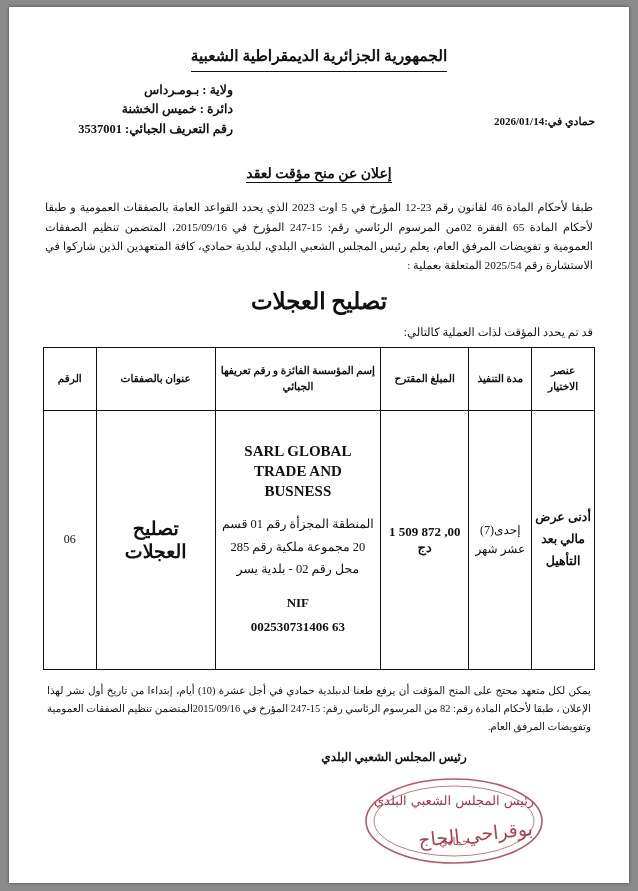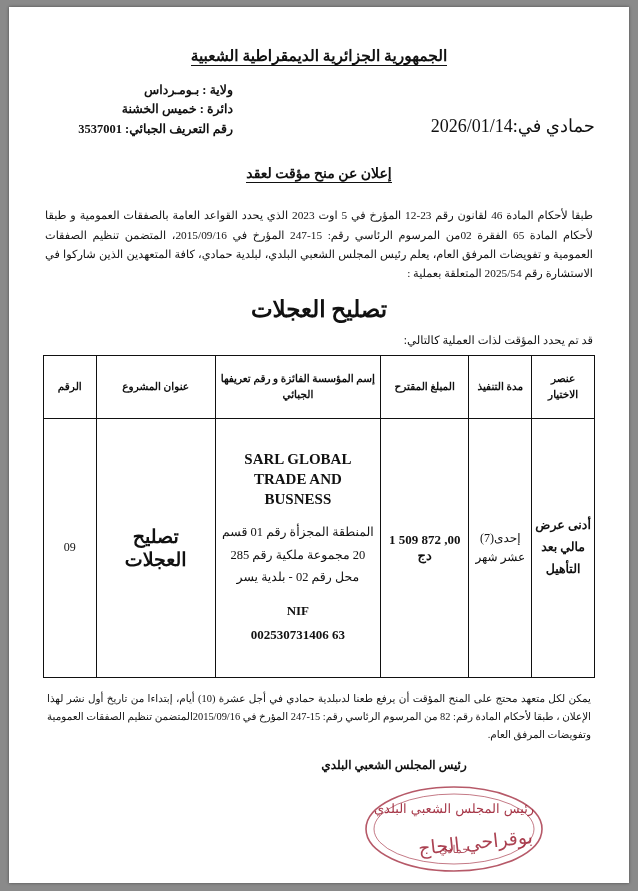--- a/index.html
+++ b/index.html
@@ -30,52 +30,52 @@
   .doc-title {
     text-align: center;
     font-size: 15.5px;
     font-weight: bold;
     letter-spacing: 0px;
     margin-top: 14px;
     margin-bottom: 16px;
   }
   .doc-title span {
     border-bottom: 1px solid #111;
-    padding-bottom: 1px;
+    padding-bottom: 7px;
   }
 
   .head-row {
     display: flex;
     justify-content: space-between;
     align-items: flex-start;
   }
   .head-left {
     text-align: right;
     font-size: 12.5px;
     line-height: 1.55;
     font-weight: bold;
     min-width: 190px;
   }
   .head-left .line {
     white-space: nowrap;
   }
   .head-right {
-    font-size: 18px;
-    font-weight: normal;
+    font-size: 11px;
+    font-weight: bold;
     padding-top: 34px;
     white-space: nowrap;
   }
 
   
   .announce {
     text-align: center;
     font-size: 14px;
     font-weight: bold;
     margin-top: 26px;
-    margin-bottom: 24px;
+    margin-bottom: 16px;
   }
   .announce span {
     border-bottom: 1px solid #111;
     padding-bottom: 1px;
   }
 
   .body-par {
     font-size: 11.3px;
     line-height: 1.72;
     text-align: justify;
@@ -238,39 +238,39 @@
 
   <div class="sub-note">قد تم يحدد المؤقت لذات العملية كالتالي:</div>
 
   <table class="grant">
     <thead>
       <tr>
         <th class="col-crit">عنصر الاختيار</th>
         <th class="col-dur">مدة التنفيذ</th>
         <th class="col-amount">المبلغ المقترح</th>
         <th class="col-firm">إسم المؤسسة الفائزة و رقم تعريفها الجبائي</th>
-        <th class="col-proj">عنوان المشروع</th>
+        <th class="col-proj">عنوان بالصفقات</th>
         <th class="col-num">الرقم</th>
       </tr>
     </thead>
     <tbody>
       <tr class="tall-row">
         <td class="cell-crit">أدنى عرض مالي بعد التأهيل</td>
         <td class="cell-dur">إحدى(7) عشر شهر</td>
         <td class="cell-amount">1 509 872 ,00 دج</td>
         <td class="cell-firm">
           <span class="firm-name">SARL GLOBAL TRADE AND BUSNESS</span>
           <span class="addr">المنطقة المجزأة رقم 01 قسم</span>
           <span class="addr">20 مجموعة ملكية رقم 285</span>
           <span class="addr">محل رقم 02 - بلدية يسر</span>
           <span class="nif-label">NIF</span>
           <span class="nif-value">002530731406 63</span>
         </td>
         <td class="cell-proj">تصليح العجلات</td>
-        <td class="cell-num">09</td>
+        <td class="cell-num">06</td>
       </tr>
     </tbody>
   </table>
 
   <p class="footer-note">يمكن لكل متعهد محتج على المنح المؤقت أن يرفع طعنا لدىبلدية حمادي  في أجل عشرة (10) أيام، إبتداءا من تاريخ أول نشر لهذا الإعلان ، طبقا لأحكام المادة رقم: 82 من المرسوم الرئاسي رقم: 15-247  المؤرخ في 2015/09/16المتضمن تنظيم الصفقات العمومية وتفويضات المرفق العام.</p>
 
   <div class="signature">رئيس المجلس الشعبي البلدي</div>
 
   <div class="stamp-area">
     <div class="stamp">

